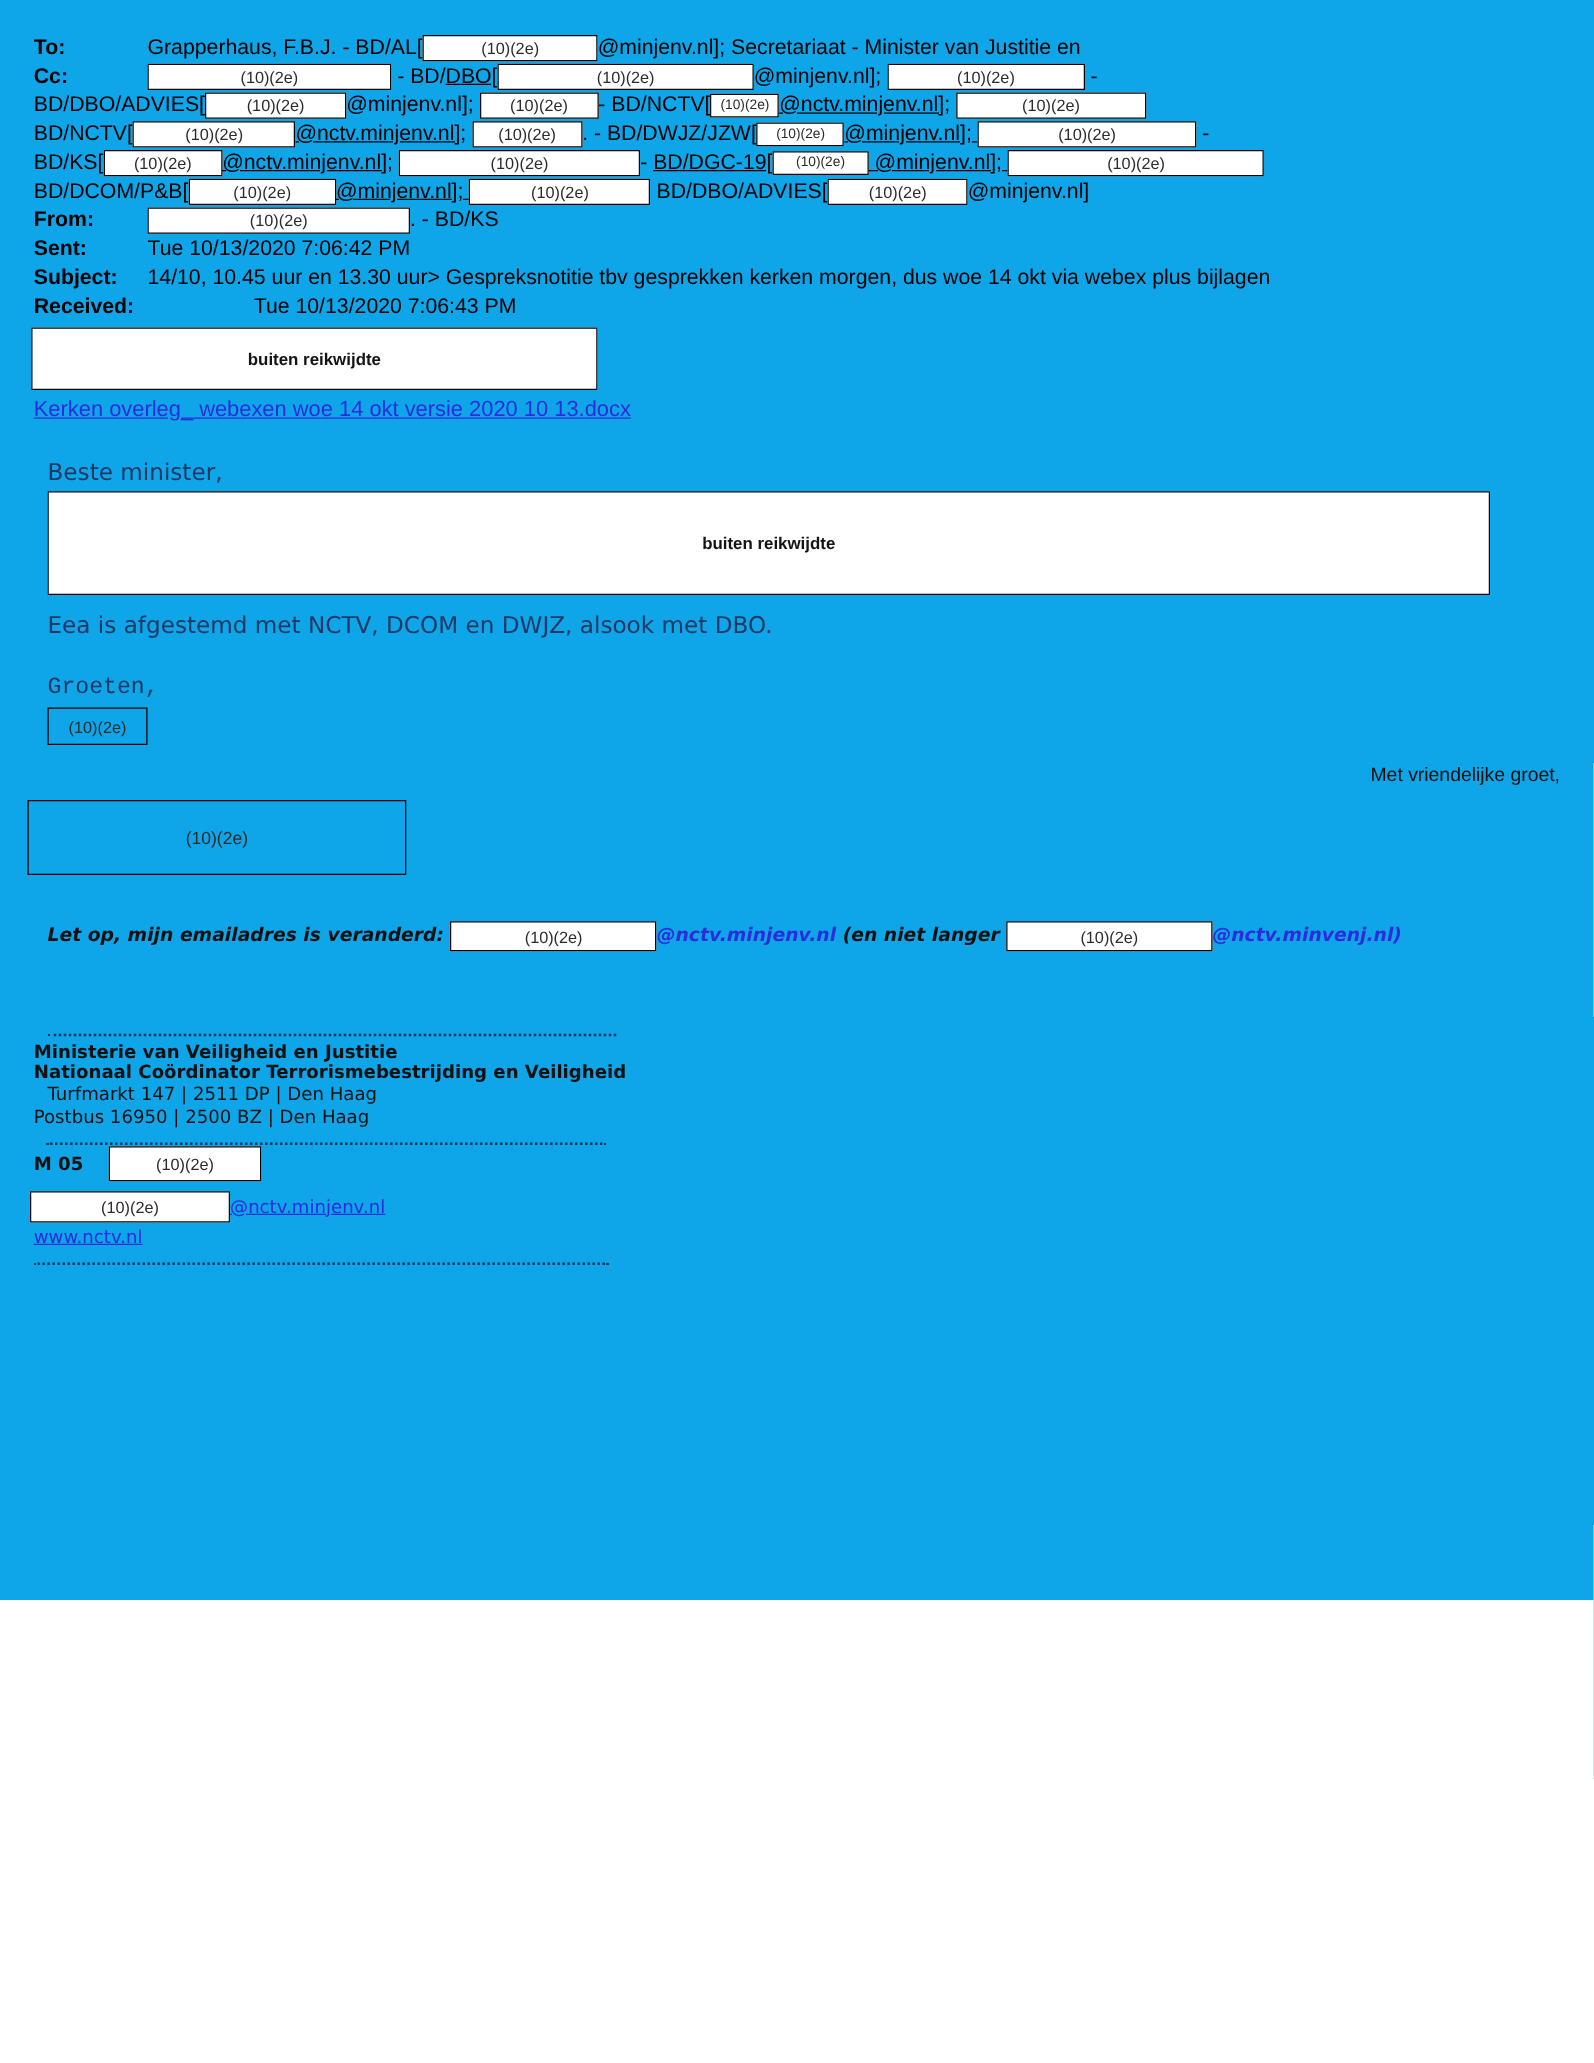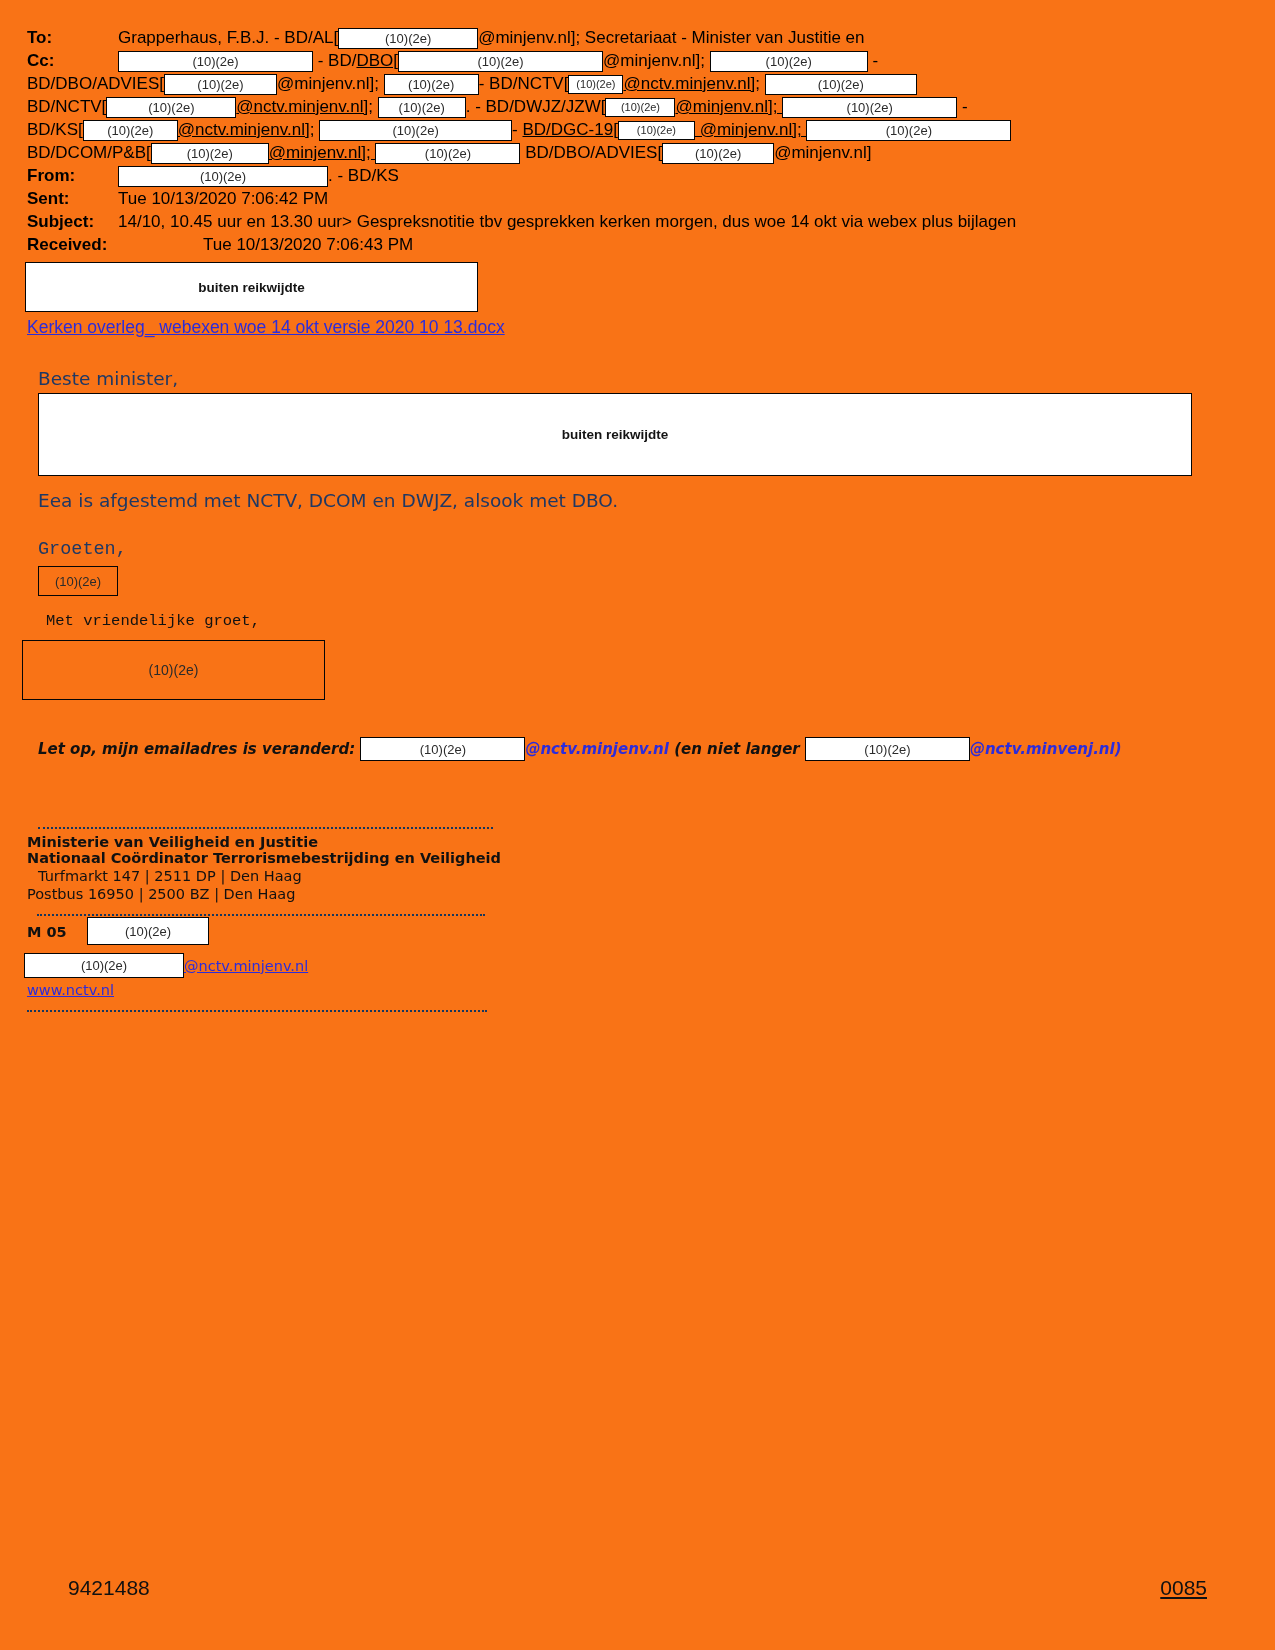--- a/index.html
+++ b/index.html
@@ -1,19 +1,19 @@
 <!DOCTYPE html>
 <html><head>
 <meta charset="utf-8">
 <style>
   html,body{margin:0;padding:0;background:#ffffff;}
   .page{
     position:relative;
-    width:1275px;height:1650px;
-    background:#f97316;
+    width:1275px;height:1280px;
+    background:#0ea5e9;
     font-family:"Liberation Sans", sans-serif;
     color:#000;
     overflow:hidden;
   }
   .content{padding:26px 27px 0 27px;}
   
   .hdr-line{font-size:17px;line-height:23px;white-space:nowrap;}
   .hdr-label{display:inline-block;width:91px;font-weight:bold;}
   .redact{
     display:inline-flex;align-items:center;justify-content:center;
@@ -37,21 +37,21 @@
   .attach{margin-top:5px;font-size:17.5px;}
   
   .body-txt{font-family:"DejaVu Sans", sans-serif;color:#1f3864;font-size:18.5px;}
   .greeting{margin-top:30px;margin-left:11px;}
   .para1{margin-top:26px;margin-left:11px;}
   .para2{margin-top:14px;margin-left:11px;}
   .closing{margin-top:28px;margin-left:11px;font-family:Liberation Mono, monospace;}
   .groeten-box{width:80px;height:30px;margin-left:11px;margin-top:6px;
     border:1.5px solid #050505;display:flex;align-items:center;justify-content:center;
     font-size:13px;color:#2b2b2b;box-sizing:border-box;}
-  .mvg{font-family:Liberation Mono, monospace;color:#111;font-size:15.5px;margin-top:16px;margin-left:19px;}
+  .mvg{font-family:Liberation Sans, sans-serif;color:#111;font-size:15.5px;margin-top:16px;margin-left:29px;text-align:right;}
   .sig-name-box{width:303px;height:60px;margin-top:10px;margin-left:-5px;
     border:1.5px solid #050505;display:flex;align-items:center;justify-content:center;
     font-size:14px;color:#2b2b2b;box-sizing:border-box;}
   .notice{margin-top:37px;margin-left:11px;
     font-family:"DejaVu Sans", sans-serif;font-size:15px;font-weight:bold;font-style:italic;
     color:#111;white-space:nowrap;}
   .notice .redact{height:24px;font-style:normal;font-weight:normal;}
   
   .sig{font-family:"DejaVu Sans", sans-serif;font-size:14.5px;color:#111;}
   .dotline{border-bottom:2.5px dotted #17365d;height:0;}

